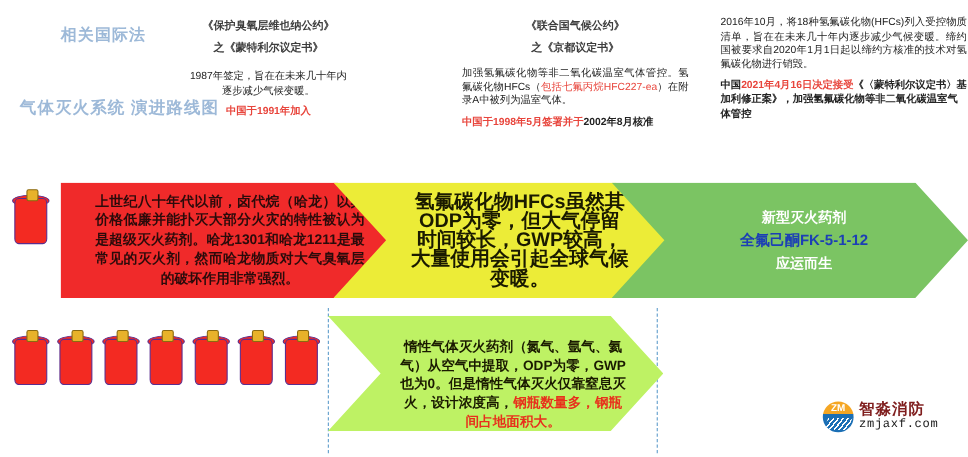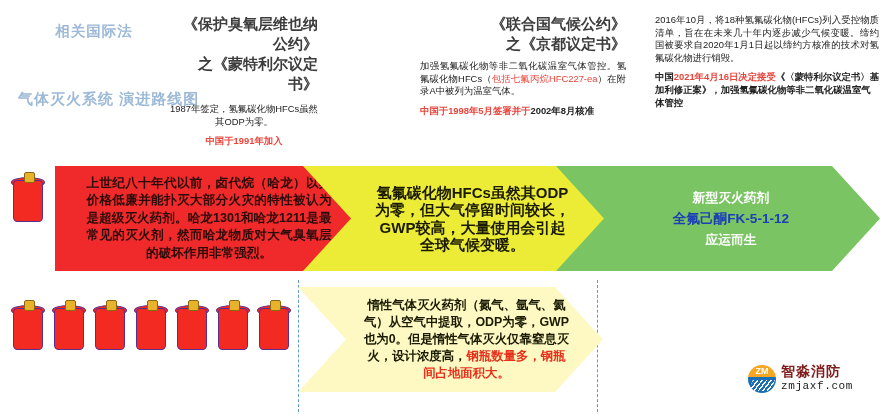--- a/index.html
+++ b/index.html
@@ -21,23 +21,23 @@
     white-space: nowrap;
     text-shadow: 0 1px 0 rgba(255,255,255,.8);
   }
   #head-law   { left: 28px;  top: 22px;  width: 132px; font-size: 14.5px; }
   #head-title { left: 18px;  top: 88px;  width: 152px; font-size: 15px; line-height: 22px; }
 
   
   .col { position: absolute; }
   .col-title {
     color: #3d3d3d;
-    font-size: 15px;
+    font-size: 10px;
     line-height: 20px;
-    text-align: right;
+    text-align: center;
     font-weight: bold;
     font-family: "Liberation Serif", "DejaVu Serif", serif;
     white-space: pre-line;
   }
   .col-body {
     margin-top: 6px;
     font-size: 9.4px;
     line-height: 12.6px;
     color: #222;
     text-align: justify;
@@ -81,39 +81,39 @@
     background: #7bc463;
     clip-path: polygon(0 0, 276px 0, 324px 50%, 276px 100%, 0 100%, 48px 50%);
   }
 
   .band-text { text-align: center; font-weight: bold; }
   #chev-red .band-text {
     color: #2b0b0b; font-size: 12.6px; line-height: 17.5px;
     width: 245px; margin-left: 8px; text-align: justify; text-align-last: center;
   }
   #chev-yellow .band-text {
-    color: #1a1a00; font-size: 15px; line-height: 17.5px;
+    color: #1a1a00; font-size: 18px; line-height: 17.5px;
     width: 200px; margin-left: 34px;
   }
   #chev-green .band-text {
     font-size: 12.8px; line-height: 21px; width: 230px; margin-left: 26px; color: #ffffff;
   }
   #chev-green .l2 { color: #1c3fb5; font-size: 13.6px; font-weight: bold; }
 
   
   #dash-box {
     position: absolute; left: 298px; top: 280px; width: 300px; height: 132px;
     border-left: 1.5px dashed #5e9ccb;
     border-right: 1.5px dashed #5e9ccb;
   }
   #chev-yellow2 {
     position: absolute; left: 298px; top: 287px; width: 305px; height: 105px;
-    background: #fef9c3;
+    background: #bef264;
     clip-path: polygon(0 0, 257px 0, 305px 50%, 257px 100%, 0 100%, 48px 50%);
-    display: flex; align-items: center; justify-content: center;
+    display: flex; align-items: flex-end; justify-content: center;
   }
   #chev-yellow2 .band-text {
     color: #1a1a00; font-size: 12.4px; line-height: 17px; font-weight: bold;
     width: 210px; margin-left: 32px; text-align: center;
   }
   #chev-yellow2 .red { color: #e8301c; }
 
   
   .cyl { position: absolute; }
   .cyl .body {
@@ -170,21 +170,21 @@
 
 <div id="stage">
 
   <div id="head-law" class="left-head">相关国际法</div>
   <div id="head-title" class="left-head">气体灭火系统
 演进路线图</div>
 
   <div id="col1" class="col">
     <div class="col-title">《保护臭氧层维也纳公约》
 之《蒙特利尔议定书》</div>
-    <div class="col-body">1987年签定，氢氟碳化物HFCs虽然其ODP为零。</div>
+    <div class="col-body">1987年签定，旨在在未来几十年内逐步减少气候变暖。</div>
     <div class="col-note">中国于1991年加入</div>
   </div>
 
   <div id="col2" class="col">
     <div class="col-title">《联合国气候公约》
 之《京都议定书》</div>
     <div class="col-body"><span>加强氢氟碳化物等非二氧化碳温室气体管控。氢氟碳化物HFCs（</span><span class="hl">包括七氟丙烷HFC227-ea</span><span>）在附录A中被列为温室气体。</span></div>
     <div class="col-note"><span>中国于1998年5月签署并于</span><span class="dk">2002年8月核准</span></div>
   </div>
 

